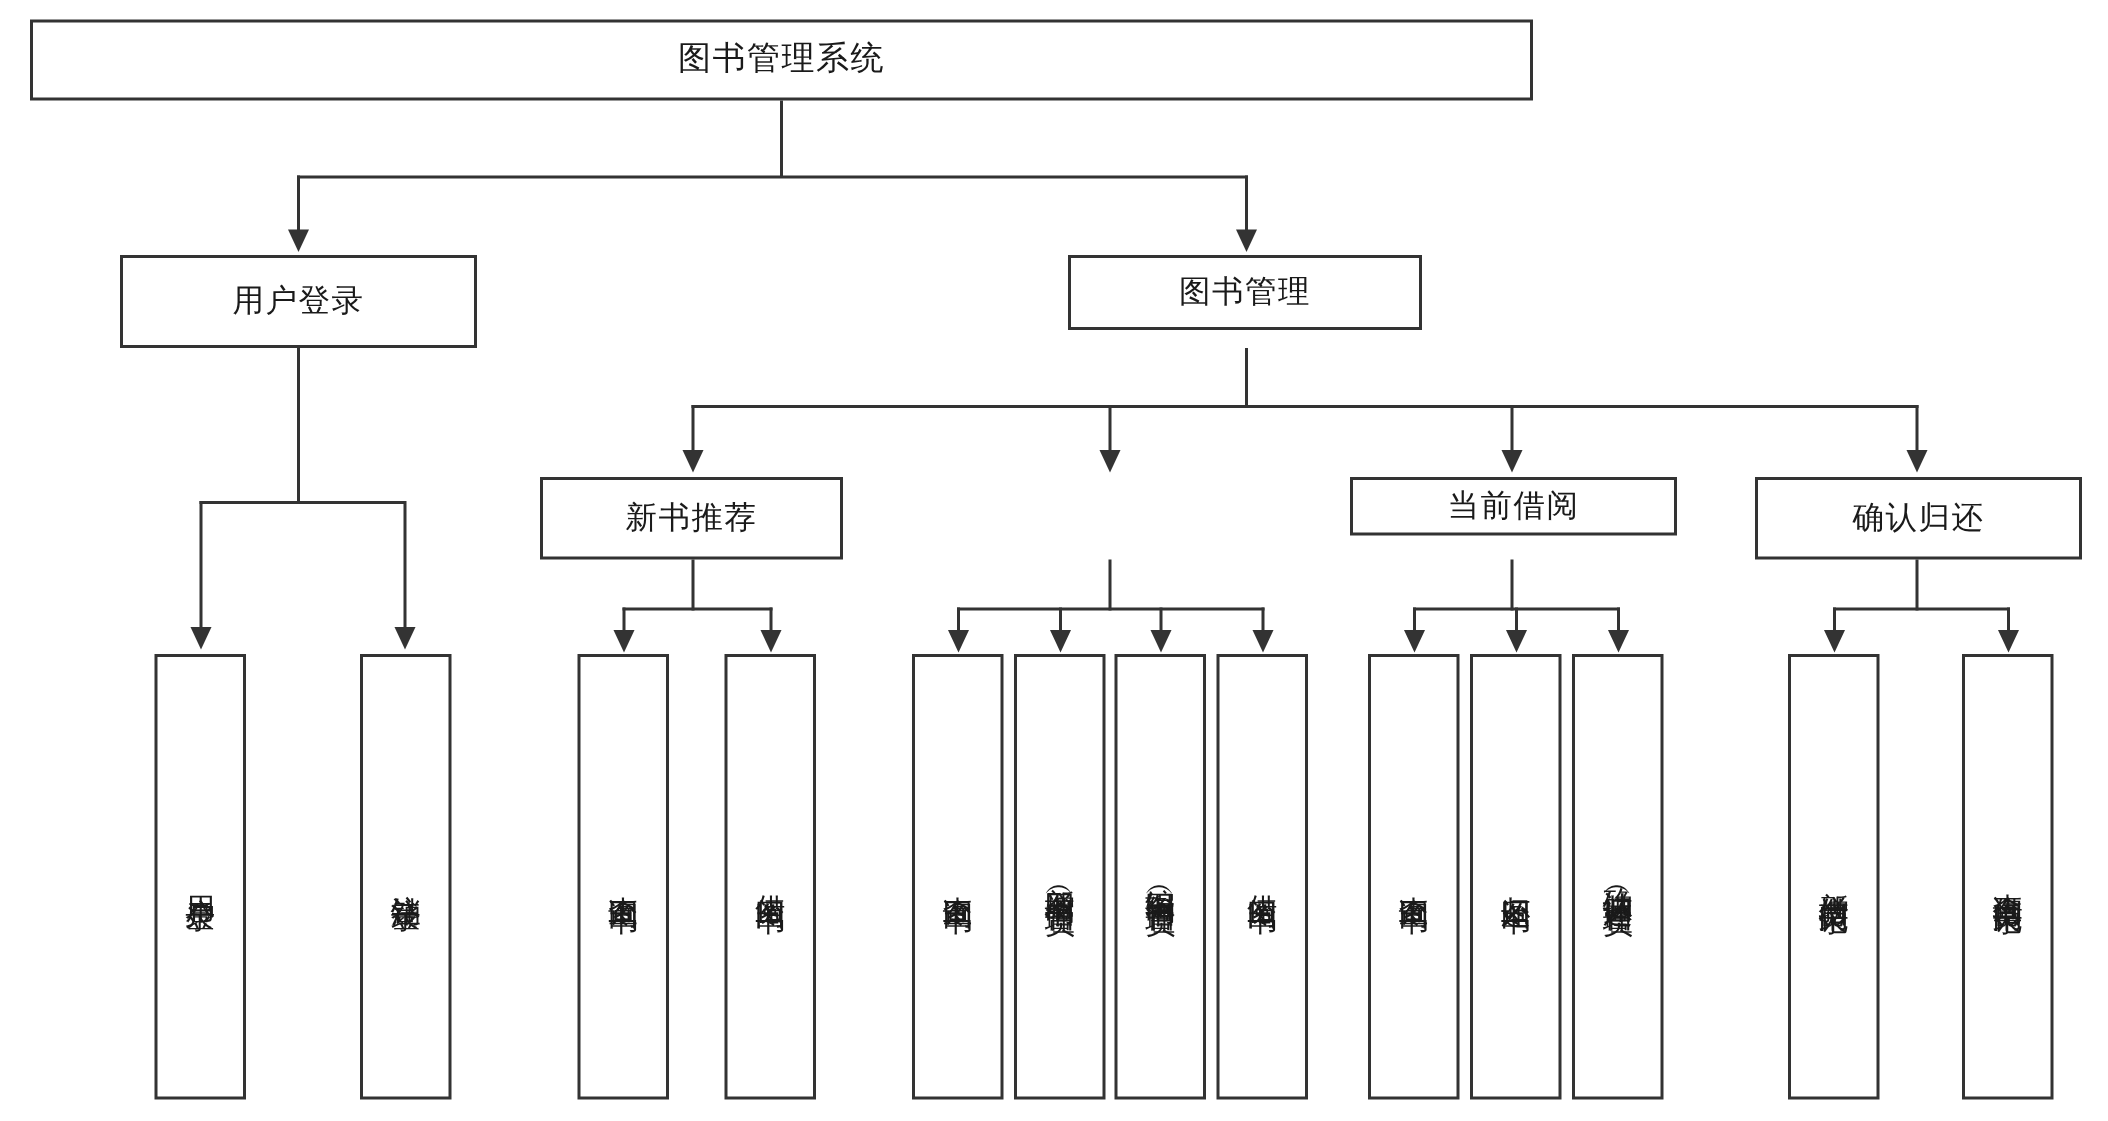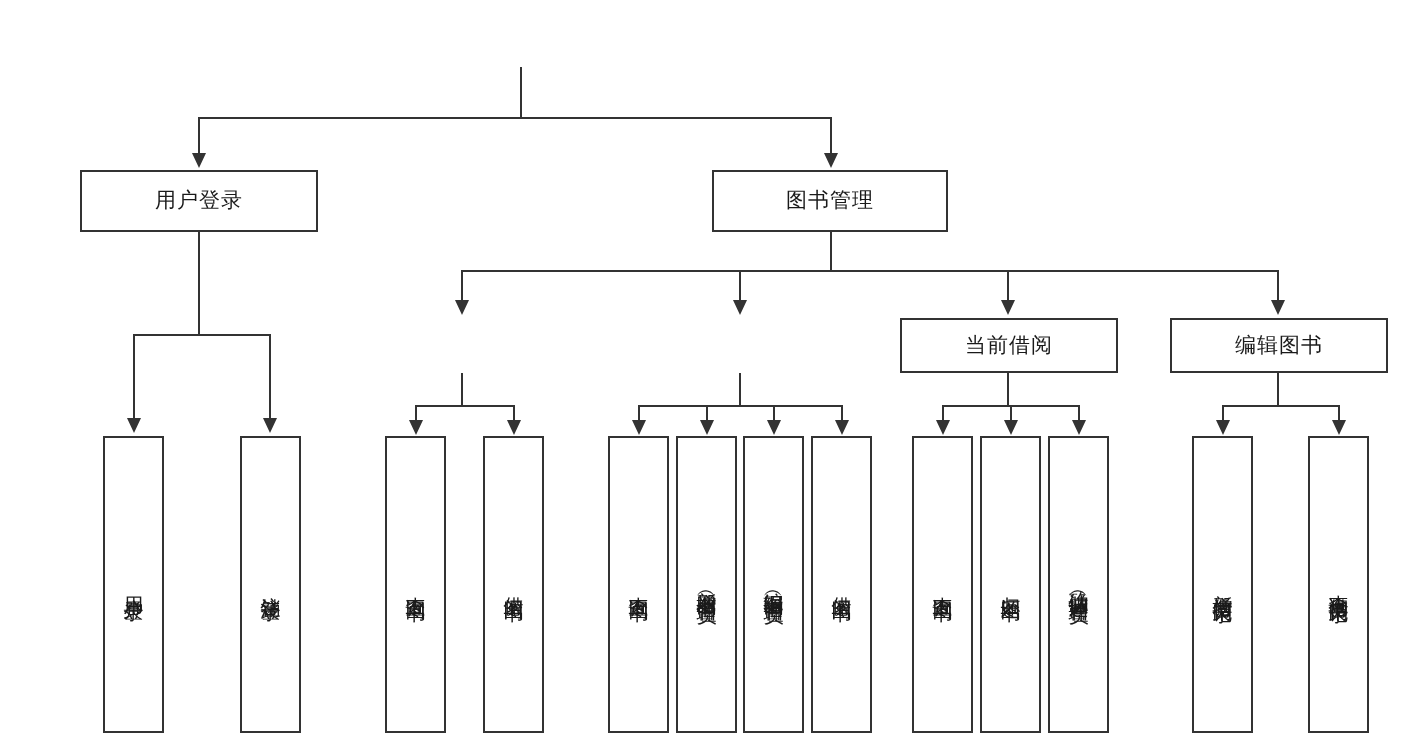--- a/index.html
+++ b/index.html
@@ -74,34 +74,37 @@
     color: #b8b8b8;
     white-space: nowrap;
     letter-spacing: 0.5px;
   }
 </style>
 </head>
 <body>
 
 <div id="canvas">
 
+  <div class="node node-h root" style="left:20px; top:13px; width:1002px; height:54px;">
+    <span>图书管理系统</span>
+  </div>
 
   <div class="conn conn-v" style="left:520px; top:67px; height:51px;"></div>
 
   <div class="conn conn-h" style="left:198px; top:117px; width:634px;"></div>
 
   <div class="conn conn-v" style="left:198px; top:117px; height:38px;"></div>
   <div class="arrow" style="left:192px; top:153px;"></div>
   <div class="conn conn-v" style="left:830px; top:117px; height:38px;"></div>
   <div class="arrow" style="left:824px; top:153px;"></div>
 
   <div class="node node-h" style="left:80px; top:170px; width:238px; height:62px;">
     <span>用户登录</span>
   </div>
-  <div class="node node-h" style="left:712px; top:170px; width:236px; height:62px;">
+  <div class="node node-h" style="left:712px; top:170px; width:236px; height:50px;">
     <span>图书管理</span>
   </div>
 
   <div class="conn conn-v" style="left:198px; top:232px; height:104px;"></div>
   <div class="conn conn-h" style="left:133px; top:334px; width:137px;"></div>
   <div class="conn conn-v" style="left:133px; top:334px; height:86px;"></div>
   <div class="arrow" style="left:127px; top:418px;"></div>
   <div class="conn conn-v" style="left:269px; top:334px; height:86px;"></div>
   <div class="arrow" style="left:263px; top:418px;"></div>
 
@@ -116,25 +119,28 @@
   <div class="conn conn-h" style="left:461px; top:270px; width:818px;"></div>
   <div class="conn conn-v" style="left:461px; top:270px; height:32px;"></div>
   <div class="arrow" style="left:455px; top:300px;"></div>
   <div class="conn conn-v" style="left:739px; top:270px; height:32px;"></div>
   <div class="arrow" style="left:733px; top:300px;"></div>
   <div class="conn conn-v" style="left:1007px; top:270px; height:32px;"></div>
   <div class="arrow" style="left:1001px; top:300px;"></div>
   <div class="conn conn-v" style="left:1277px; top:270px; height:32px;"></div>
   <div class="arrow" style="left:1271px; top:300px;"></div>
 
-  <div class="node node-h" style="left:900px; top:318px; width:218px; height:55px;">
+  <div class="node node-h" style="left:360px; top:318px; width:202px; height:55px;">
+    <span>新书推荐</span>
+  </div>
+  <div class="node node-h" style="left:900px; top:318px; width:218px; height:39px;">
     <span>当前借阅</span>
   </div>
   <div class="node node-h" style="left:1170px; top:318px; width:218px; height:55px;">
-    <span>编辑图书</span>
+    <span>确认归还</span>
   </div>
 
   <div class="conn conn-v" style="left:461px; top:373px; height:34px;"></div>
   <div class="conn conn-h" style="left:415px; top:405px; width:100px;"></div>
   <div class="conn conn-v" style="left:415px; top:405px; height:17px;"></div>
   <div class="arrow" style="left:409px; top:420px;"></div>
   <div class="conn conn-v" style="left:513px; top:405px; height:17px;"></div>
   <div class="arrow" style="left:507px; top:420px;"></div>
 
   <div class="node node-v" style="left:385px; top:436px; width:61px; height:297px;">

